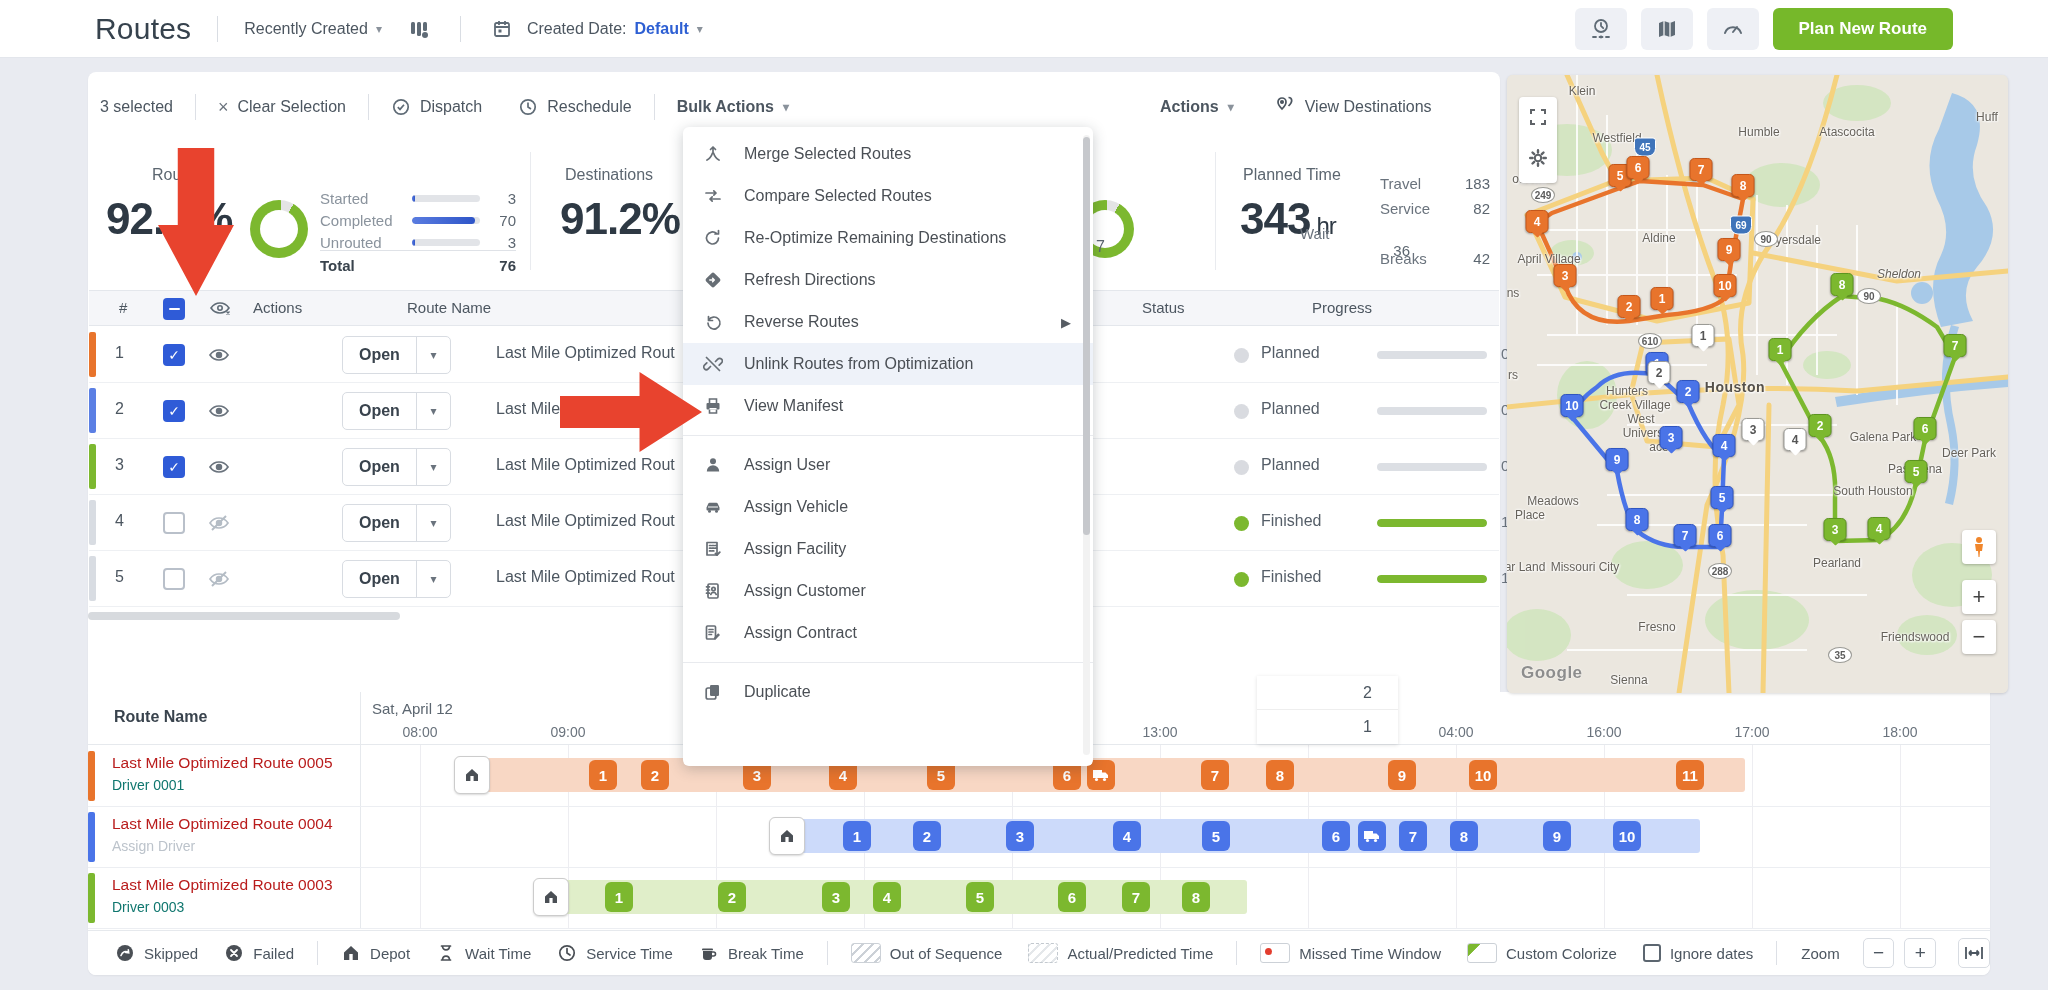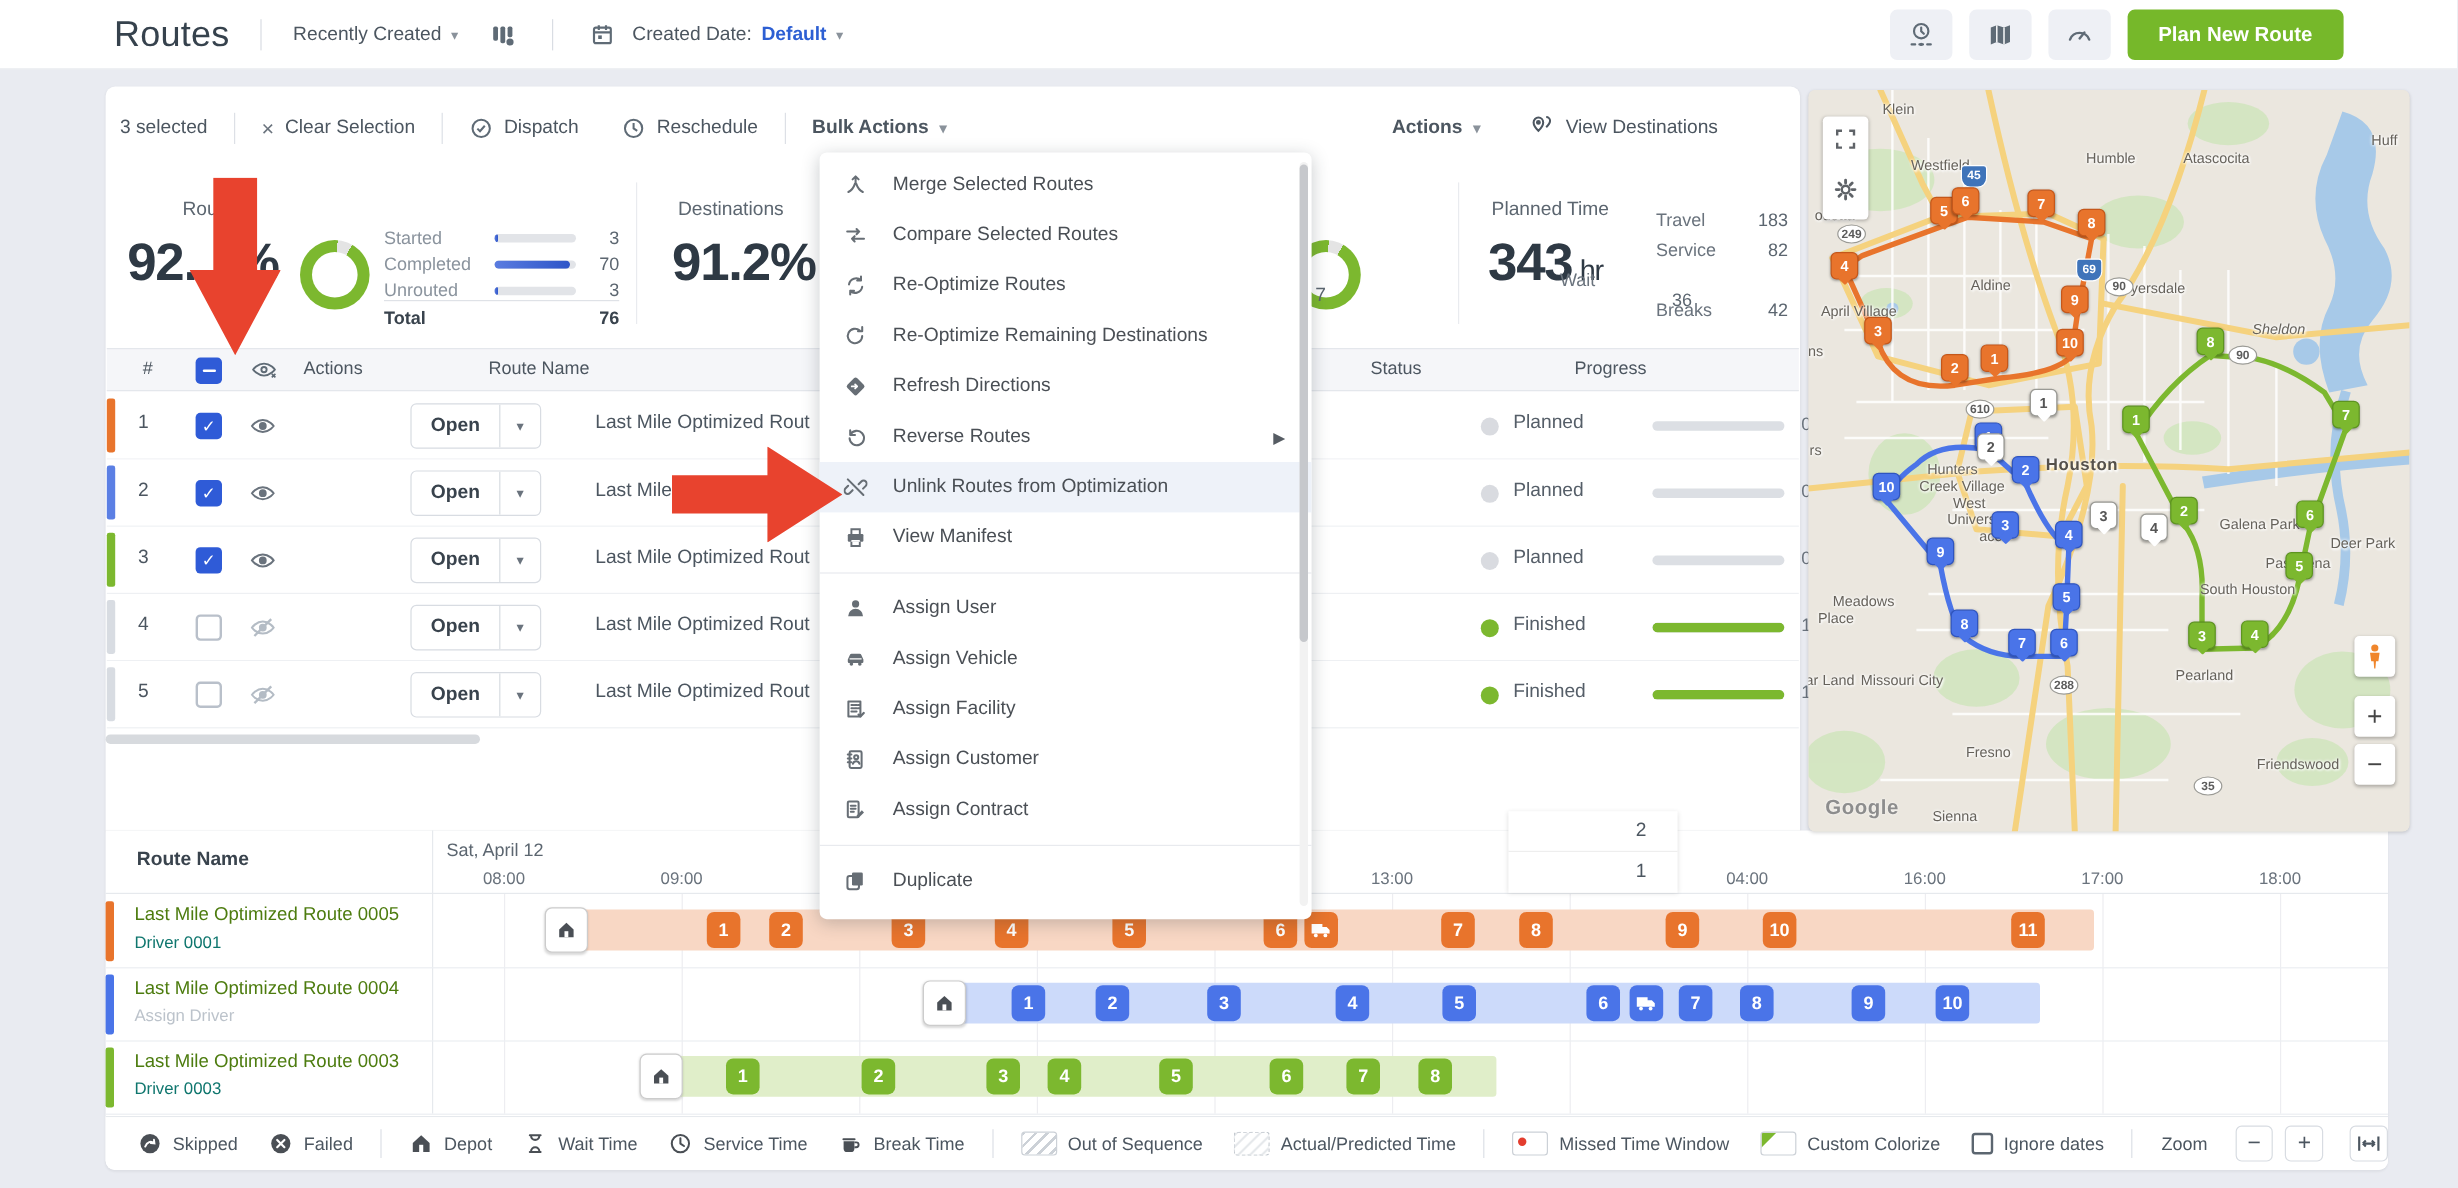--- a/index.html
+++ b/index.html
@@ -83,21 +83,21 @@
 
   
   #tl-colsep { position:absolute; left:360px; top:692px; width:1px; height:236px; background:#e6e9ed; }
   #tl-header-border { position:absolute; left:88px; top:744px; width:1902px; height:1px; background:#e6e9ed; }
   #tl-rn { position:absolute; left:114px; top:708px; font-size:16px; font-weight:bold; color:#39434d; }
   #tl-date { position:absolute; left:372px; top:700px; font-size:15px; color:#5c6670; }
   .hour-lbl { position:absolute; top:724px; width:60px; margin-left:-30px; text-align:center; font-size:14px; color:#6a737d; }
   .gridline { position:absolute; top:745px; width:1px; height:183px; background:#ededf1; }
   .g-rowline { position:absolute; left:88px; width:1902px; height:1px; background:#eceef2; }
   .gl-bar { position:absolute; left:88px; width:7px; height:50px; border-radius:2px; }
-  .gl-name { position:absolute; left:112px; font-size:15.5px; color:#4d7c0f; white-space:nowrap;text-align:center; }
+  .gl-name { position:absolute; left:112px; font-size:15.5px; color:#b91c1c; white-space:nowrap;text-align:center; }
   .gl-drv { position:absolute; left:112px; font-size:14px; color:#0f766e; }
   .band { position:absolute; height:34px; border-radius:3px; }
   .stop { position:absolute; width:28px; height:30px; margin-left:-14px; border-radius:6px; color:#fff; font-size:15px; font-weight:bold; display:flex; align-items:center; justify-content:center; }
   .house { position:absolute; width:36px; height:38px; margin-left:-18px; background:#fff; border:1px solid #ccc; border-radius:6px; display:flex; align-items:center; justify-content:center; color:#4a4f55; box-shadow:0 1px 2px rgba(0,0,0,.15); }
   #tl-overlay { position:absolute; left:1257px; top:676px; width:141px; height:68px; background:#fff; box-shadow:0 1px 4px rgba(0,0,0,.12); z-index:20; font-size:16px; color:#4c5660; }
   #tl-overlay div { height:34px; display:flex; align-items:center; justify-content:flex-end; padding-right:26px; }
   #tl-overlay div:first-child { border-bottom:1px solid #eee; }
 
   
   #legend { position:absolute; left:88px; top:930px; width:1902px; height:45px; background:#fff; border-top:1px solid #e6e9ed; border-radius:0 0 8px 8px; display:flex; align-items:center; padding-left:14px; font-size:15px; color:#4c5660; }
@@ -763,28 +763,20 @@
           <span class="mic">
             <svg width="20" height="20" viewBox="0 0 20 20" fill="none" stroke="currentColor" stroke-width="1.7" stroke-linecap="round" stroke-linejoin="round">
               <path d="M3 7h10M13 7l-2.2-2.2M13 7l-2.2 2.2M17 13H7M7 13l2.2-2.2M7 13l2.2 2.2"></path>
             </svg>
           </span>
           <span>Compare Selected Routes</span>
         </div>
         <div class="mi">
           <span class="mic">
             <svg width="20" height="20" viewBox="0 0 20 20" fill="none" stroke="currentColor" stroke-width="1.7" stroke-linecap="round" stroke-linejoin="round">
-              <path d="M4.5 9a6 6 0 0 1 10-3.4M15.5 11a6 6 0 0 1-10 3.4M14.5 2.5v3.2h-3.2M5.5 17.5v-3.2h3.2"></path>
-            </svg>
-          </span>
-          <span>Re-Optimize Routes</span>
-        </div>
-        <div class="mi">
-          <span class="mic">
-            <svg width="20" height="20" viewBox="0 0 20 20" fill="none" stroke="currentColor" stroke-width="1.7" stroke-linecap="round" stroke-linejoin="round">
               <path d="M15.5 10a6 6 0 1 1-2-4.5M15.5 2.5v3.5H12"></path>
             </svg>
           </span>
           <span>Re-Optimize Remaining Destinations</span>
         </div>
         <div class="mi">
           <span class="mic">
             <svg width="20" height="20" viewBox="0 0 20 20">
               <rect x="4.2" y="4.2" width="11.6" height="11.6" rx="2" transform="rotate(45 10 10)" fill="#676e75"></rect>
               <path d="M6.8 10h4.5M11.3 10L9.6 8.3M11.3 10l-1.7 1.7" stroke="#fff" stroke-width="1.5" fill="none" stroke-linecap="round"></path>

